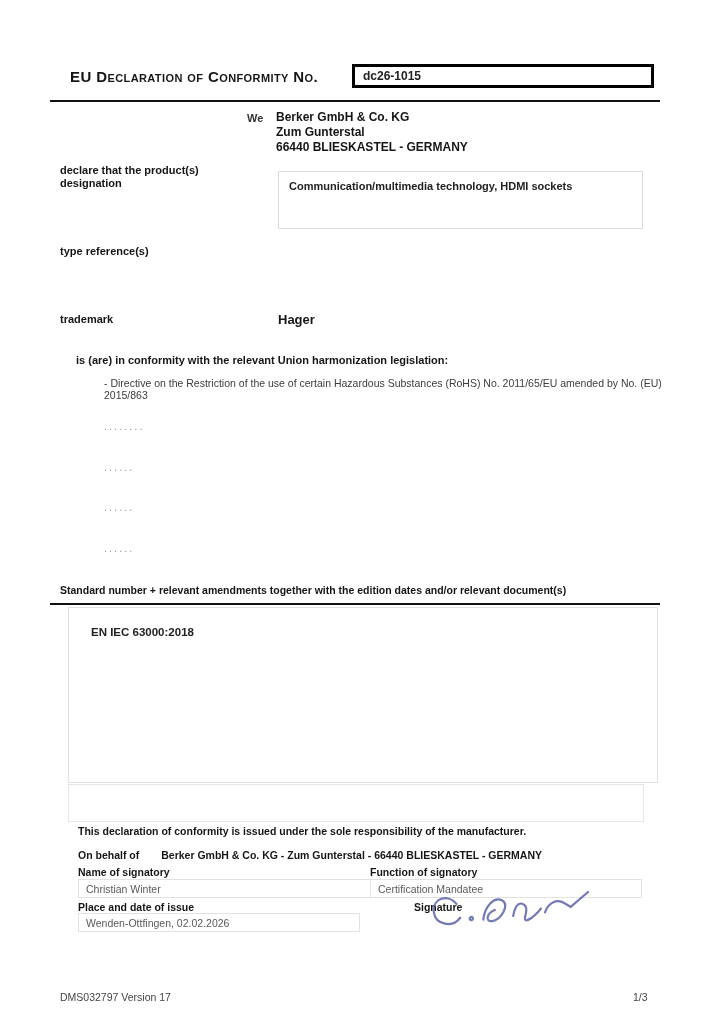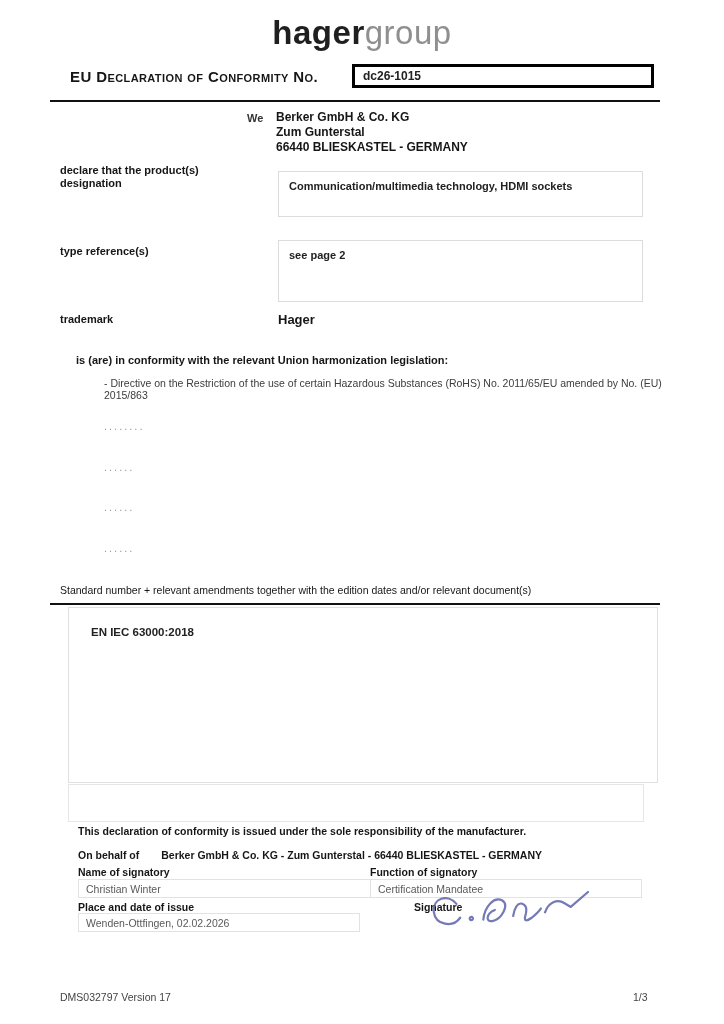--- a/index.html
+++ b/index.html
@@ -89,21 +89,21 @@
   .value-box {
     position: absolute;
     left: 278px;
     width: 365px;
     border: 1px solid #dcdcdc;
     background: #fff;
     padding: 8px 10px;
     font-weight: bold; font-size: 11px;
     color: #222;
   }
-  .box-designation { top: 171px; height: 46px; }
+  .box-designation { top: 171px; height: 58px; }
   .box-typeref     { top: 240px; height: 62px; }
   .trademark-value {
     position: absolute;
     top: 312px; left: 278px;
     font-weight: bold; font-size: 13px;
     color: #161616;
   }
 
   
   .conformity-heading {
@@ -123,21 +123,21 @@
   .dots { position: absolute; left: 104px; font-size: 11px; color: #9a9a9a; letter-spacing: 2px; }
   .dots-0 { top: 420px; }
   .dots-1 { top: 461px; }
   .dots-2 { top: 501px; }
   .dots-3 { top: 542px; }
 
   
   .standards-heading {
     position: absolute;
     top: 584px; left: 60px;
-    font-weight: normal; font-size: 10.5px;
+    font-weight: bold; font-size: 10.5px;
     color: #161616;
   }
   .standards-rule {
     position: absolute;
     top: 603px; left: 50px;
     width: 610px; height: 2px;
     background: #111;
   }
   .standards-box {
     position: absolute;
@@ -212,46 +212,40 @@
     position: absolute;
     top: 991px; left: 633px;
     font-size: 10.5px; color: #444;
   }
 </style>
 </head>
 <body>
 
 <div class="page">
 
-  <div class="logo">
-    <span class="bold">hager</span><span class="light">group</span>
-  </div>
 
   <div class="doc-title">EU Declaration of Conformity No.</div>
   <div class="doc-number-box">
     <span>dc26-1015</span>
   </div>
   <div class="header-rule"></div>
 
   <div class="we-label">We</div>
   <div class="company-block">
     <div>Berker GmbH &amp; Co. KG</div>
     <div>Zum Gunterstal</div>
     <div>66440 BLIESKASTEL - GERMANY</div>
   </div>
 
   <div class="field-label lbl-designation">declare that the product(s) designation</div>
   <div class="value-box box-designation">
     <span>Communication/multimedia technology, HDMI sockets</span>
   </div>
 
   <div class="field-label lbl-typeref">type reference(s)</div>
-  <div class="value-box box-typeref">
-    <span>see page 2</span>
-  </div>
 
   <div class="field-label lbl-trademark">trademark</div>
   <div class="trademark-value">Hager</div>
 
   <div class="conformity-heading">is (are) in conformity with the relevant Union harmonization legislation:</div>
   <div class="directive-item">- Directive on the Restriction of the use of certain Hazardous Substances (RoHS) No. 2011/65/EU amended by No. (EU) 2015/863</div>
   <div class="dots dots-0">........</div>
   <div class="dots dots-1">......</div>
   <div class="dots dots-2">......</div>
   <div class="dots dots-3">......</div>

